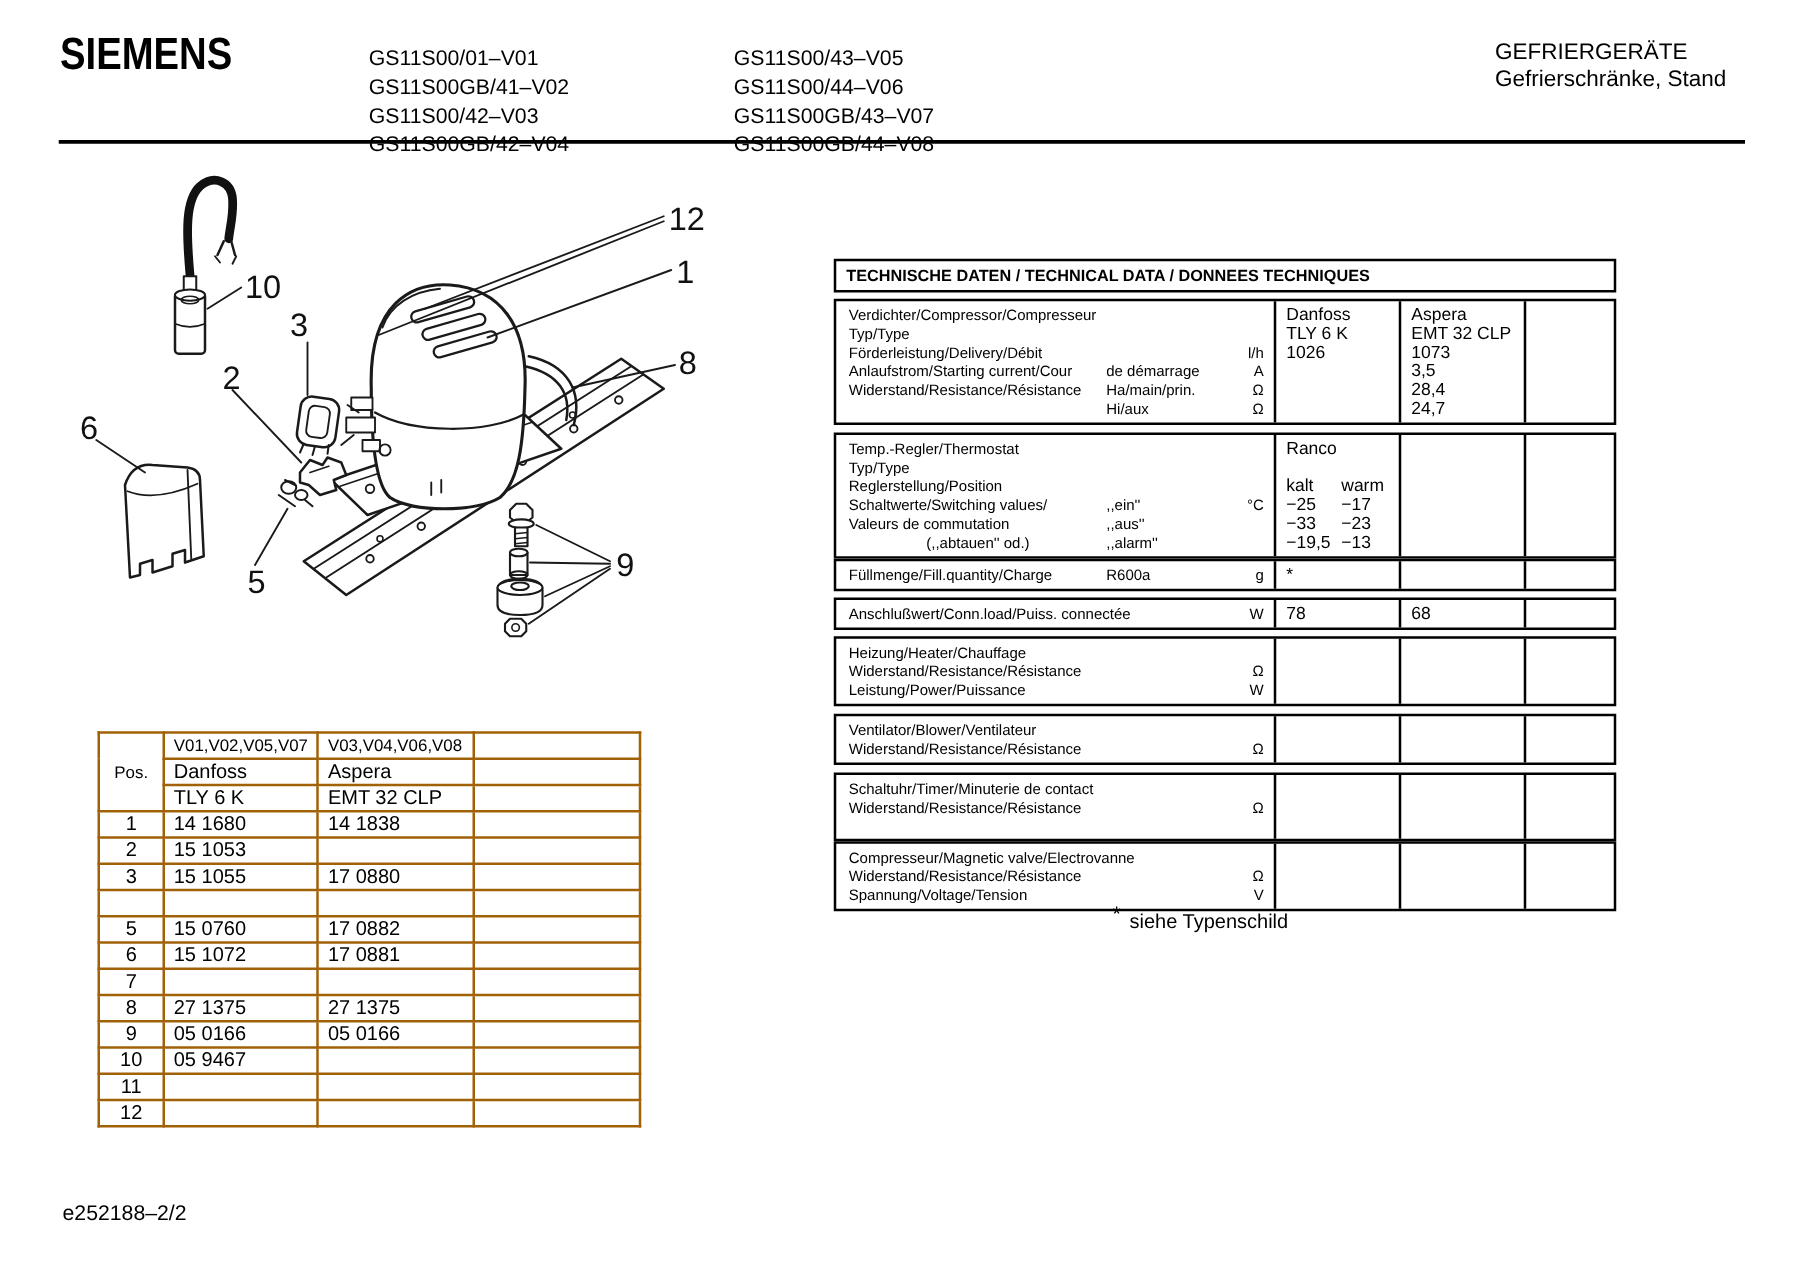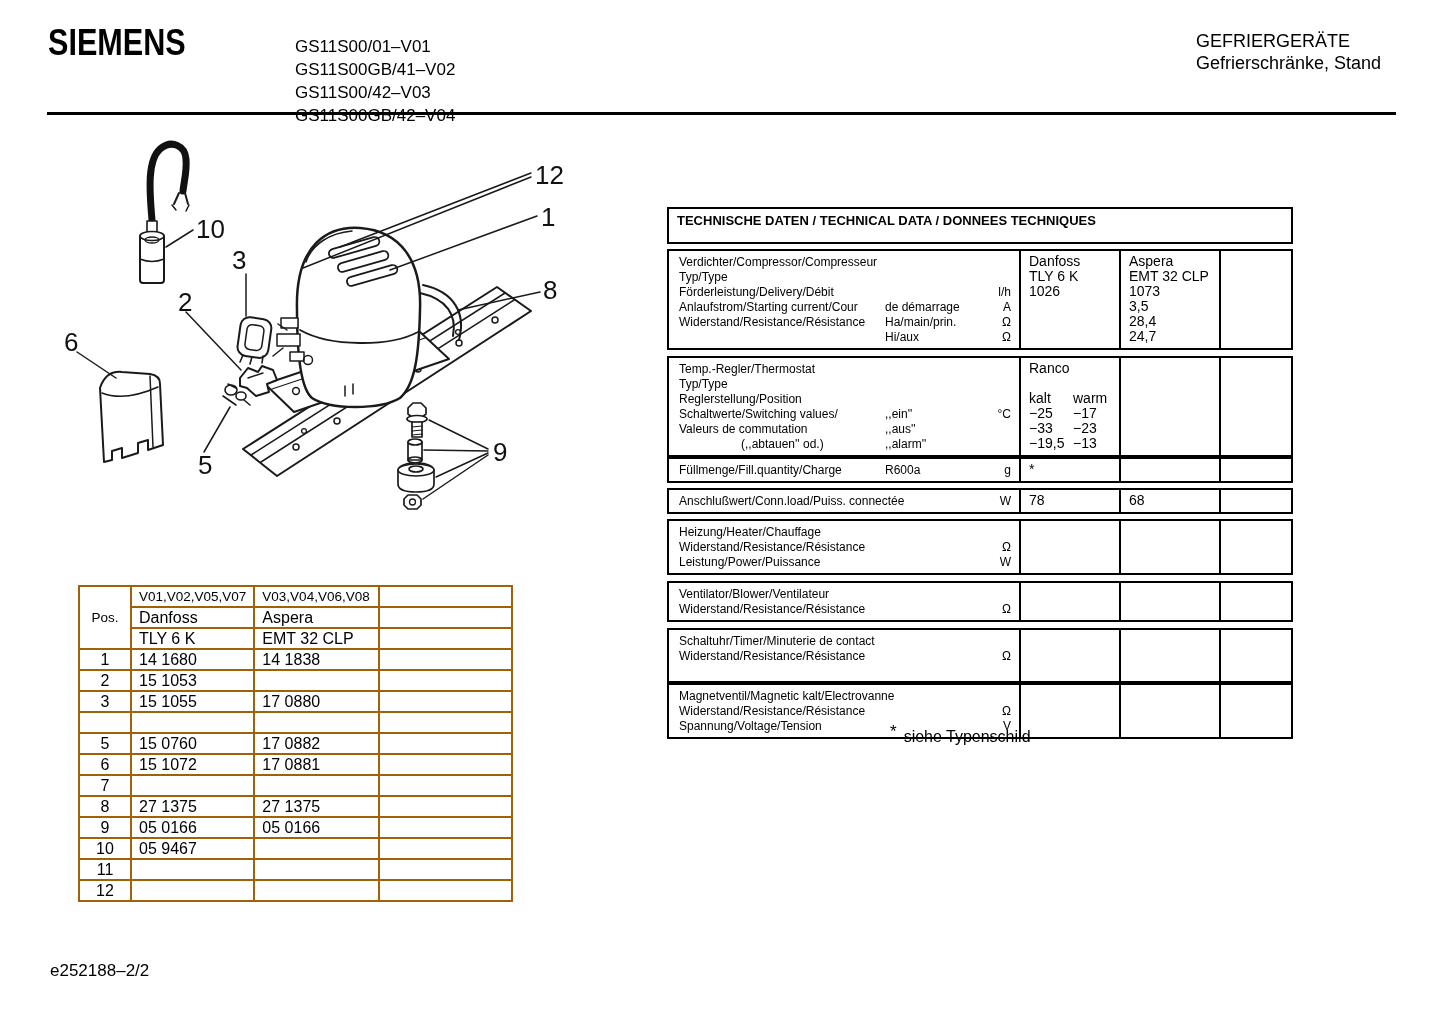--- a/index.html
+++ b/index.html
@@ -13,21 +13,21 @@
   .m1{left:295px}.m2{left:587px}
   .prodcat{position:absolute;left:1196px;top:30px;font-size:18px;line-height:22px;white-space:nowrap}
   .rule{position:absolute;left:47px;top:112px;width:1349px;height:3px;background:#000}
 
   
   .diagram{position:absolute;left:57px;top:123px}
 
   
   .tech{position:absolute;left:667px;top:207px;width:626px}
   .tbox{border:2px solid #000;box-sizing:border-box;width:626px;background:#fff}
-  .ttitle{padding:3px 8px 12px 8px;font-weight:bold;font-size:13px;line-height:18px;margin-bottom:5px;white-space:nowrap}
+  .ttitle{padding:3px 8px 2px 8px;font-weight:bold;font-size:13px;line-height:18px;margin-bottom:5px;white-space:nowrap}
   .tsec{display:flex;align-items:stretch;margin-bottom:6px}
   .tlabels{width:352px;border-right:2px solid #000;box-sizing:border-box;padding:4px 4px 3px 10px}
   .tv{width:100px;border-right:2px solid #000;box-sizing:border-box;padding:3px 2px 2px 8px;
       font-size:14px;line-height:15px;white-space:nowrap;overflow:hidden}
   .tv3{flex:1;border-right:none}
   .trow{position:relative;height:15px;line-height:15px;font-size:12px;white-space:nowrap}
   .tl{display:inline-block}
   .tm{position:absolute;left:206px;top:0}
   .tu{position:absolute;right:4px;top:0}
   .indent .tl{padding-left:62px}
@@ -53,20 +53,26 @@
 <body>
 
 <div class="page">
 
   <div class="brand">SIEMENS</div>
   <div class="models m1">
     <div>GS11S00/01–V01</div>
     <div>GS11S00GB/41–V02</div>
     <div>GS11S00/42–V03</div>
     <div>GS11S00GB/42–V04</div>
+  </div>
+  <div class="models m2">
+    <div>GS11S00/43–V05</div>
+    <div>GS11S00/44–V06</div>
+    <div>GS11S00GB/43–V07</div>
+    <div>GS11S00GB/44–V08</div>
   </div>
   <div class="prodcat">
     <div>GEFRIERGERÄTE</div>
     <div>Gefrierschränke, Stand</div>
   </div>
   <div class="rule"></div>
 
   <svg class="diagram" width="586" height="414" viewBox="57 123 586 414" fill="none" stroke="#1a1a1a" stroke-width="2" stroke-linejoin="round" stroke-linecap="round">
 
     <g>
@@ -311,21 +317,21 @@
         <div class="trow"><span class="tl">Schaltuhr/Timer/Minuterie de contact</span></div>
         <div class="trow"><span class="tl">Widerstand/Resistance/Résistance</span><span class="tu">Ω</span></div>
       </div>
       <div class="tv"></div>
       <div class="tv"></div>
       <div class="tv tv3"></div>
     </div>
 
     <div class="tbox tsec">
       <div class="tlabels">
-        <div class="trow"><span class="tl">Magnetventil/Magnetic kalt/Electrovanne</span></div>
+        <div class="trow"><span class="tl">Compresseur/Magnetic valve/Electrovanne</span></div>
         <div class="trow"><span class="tl">Widerstand/Resistance/Résistance</span><span class="tu">Ω</span></div>
         <div class="trow"><span class="tl">Spannung/Voltage/Tension</span><span class="tu">V</span></div>
       </div>
       <div class="tv"></div>
       <div class="tv"></div>
       <div class="tv tv3"></div>
     </div>
   </div>
 
   <div class="footnote">

